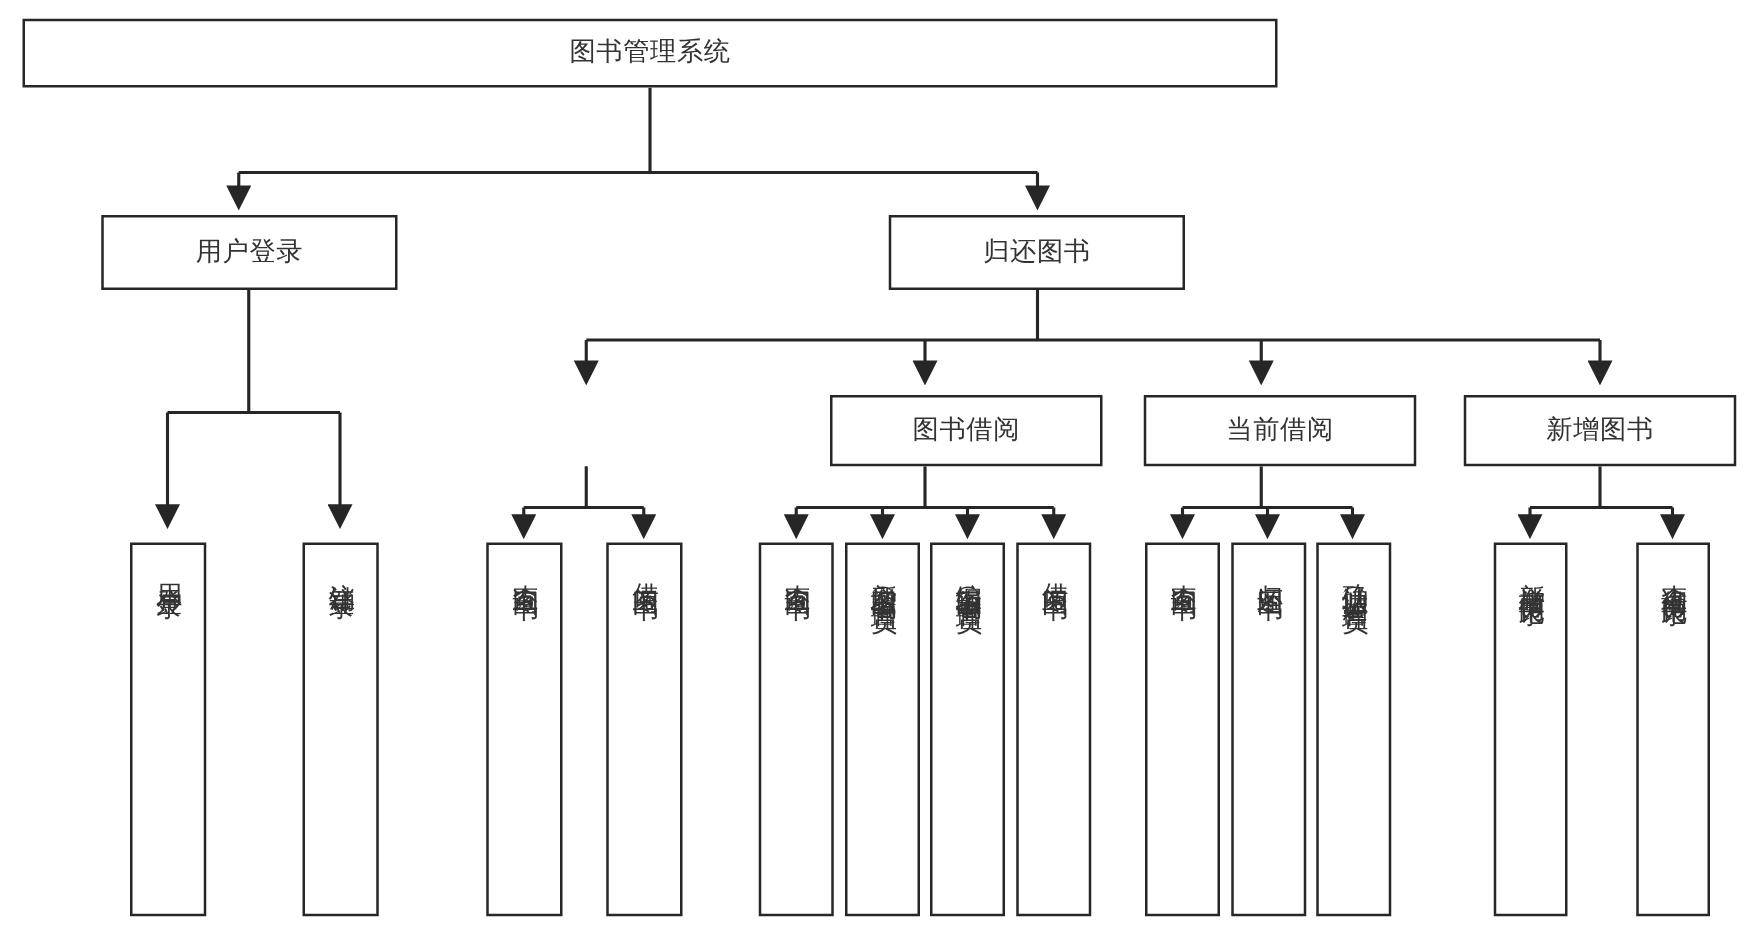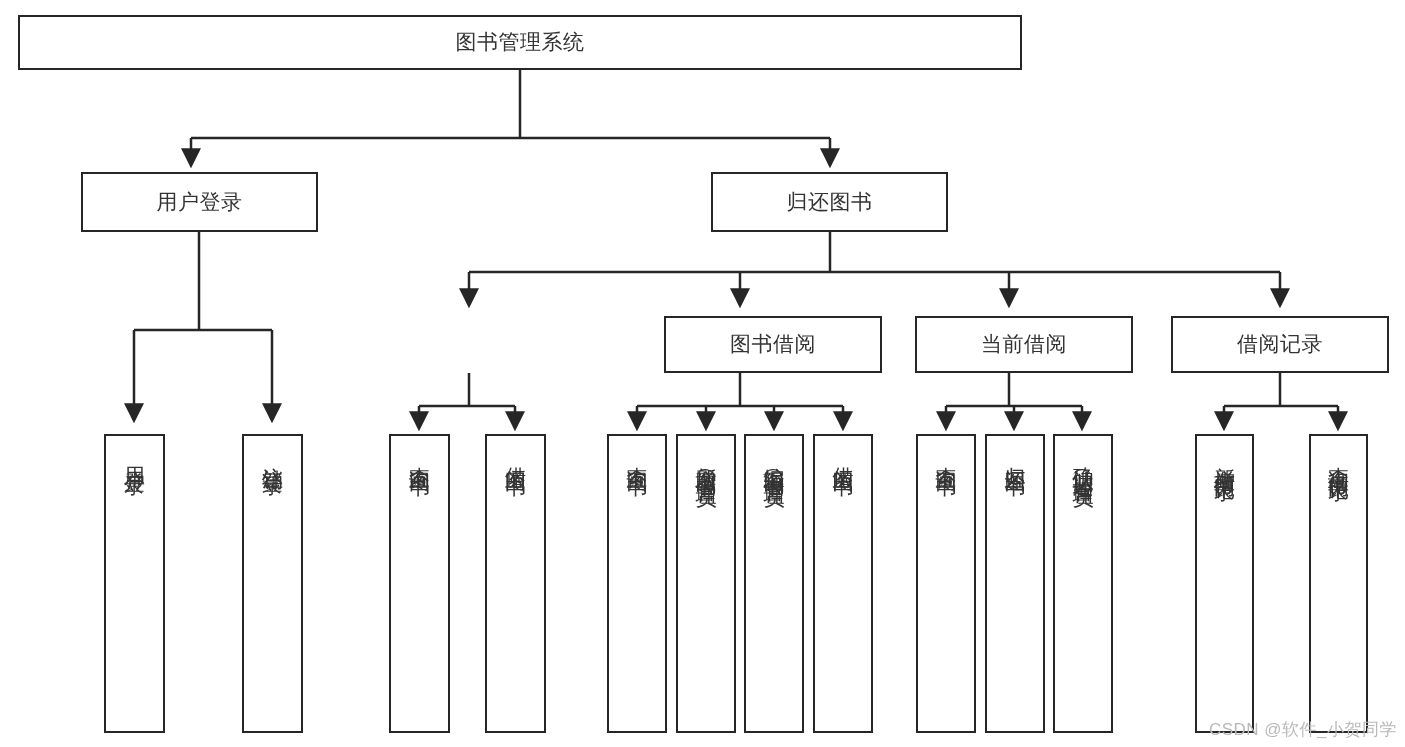--- a/index.html
+++ b/index.html
@@ -139,21 +139,21 @@
     <span class="label">归还图书</span>
   </div>
 
   <div class="node horizontal" style="left:632px; top:316px; width:218px; height:57px;margin-left:32px;">
     <span class="label">图书借阅</span>
   </div>
   <div class="node horizontal" style="left:901px; top:316px; width:218px; height:57px;margin-left:14px;">
     <span class="label">当前借阅</span>
   </div>
   <div class="node horizontal" style="left:1171px; top:316px; width:218px; height:57px;">
-    <span class="label">借阅记录</span>
+    <span class="label">新增图书</span>
   </div>
 
   <div class="node vertical" style="left:104px; top:434px; width:61px; height:299px;">
     <span class="label">用户登录</span>
   </div>
   <div class="node vertical" style="left:242px; top:434px; width:61px; height:299px;">
     <span class="label">注销登录</span>
   </div>
 
   <div class="node vertical" style="left:389px; top:434px; width:61px; height:299px;">
@@ -186,15 +186,14 @@
     <span class="label">确认归还（管理员）</span>
   </div>
 
   <div class="node vertical" style="left:1195px; top:434px; width:59px; height:299px;">
     <span class="label">新增借阅记录</span>
   </div>
   <div class="node vertical" style="left:1309px; top:434px; width:59px; height:299px;">
     <span class="label">查询借阅记录</span>
   </div>
 
-  <div class="watermark">CSDN @软件_小贺同学</div>
 
 </div>
 
 </body></html>

